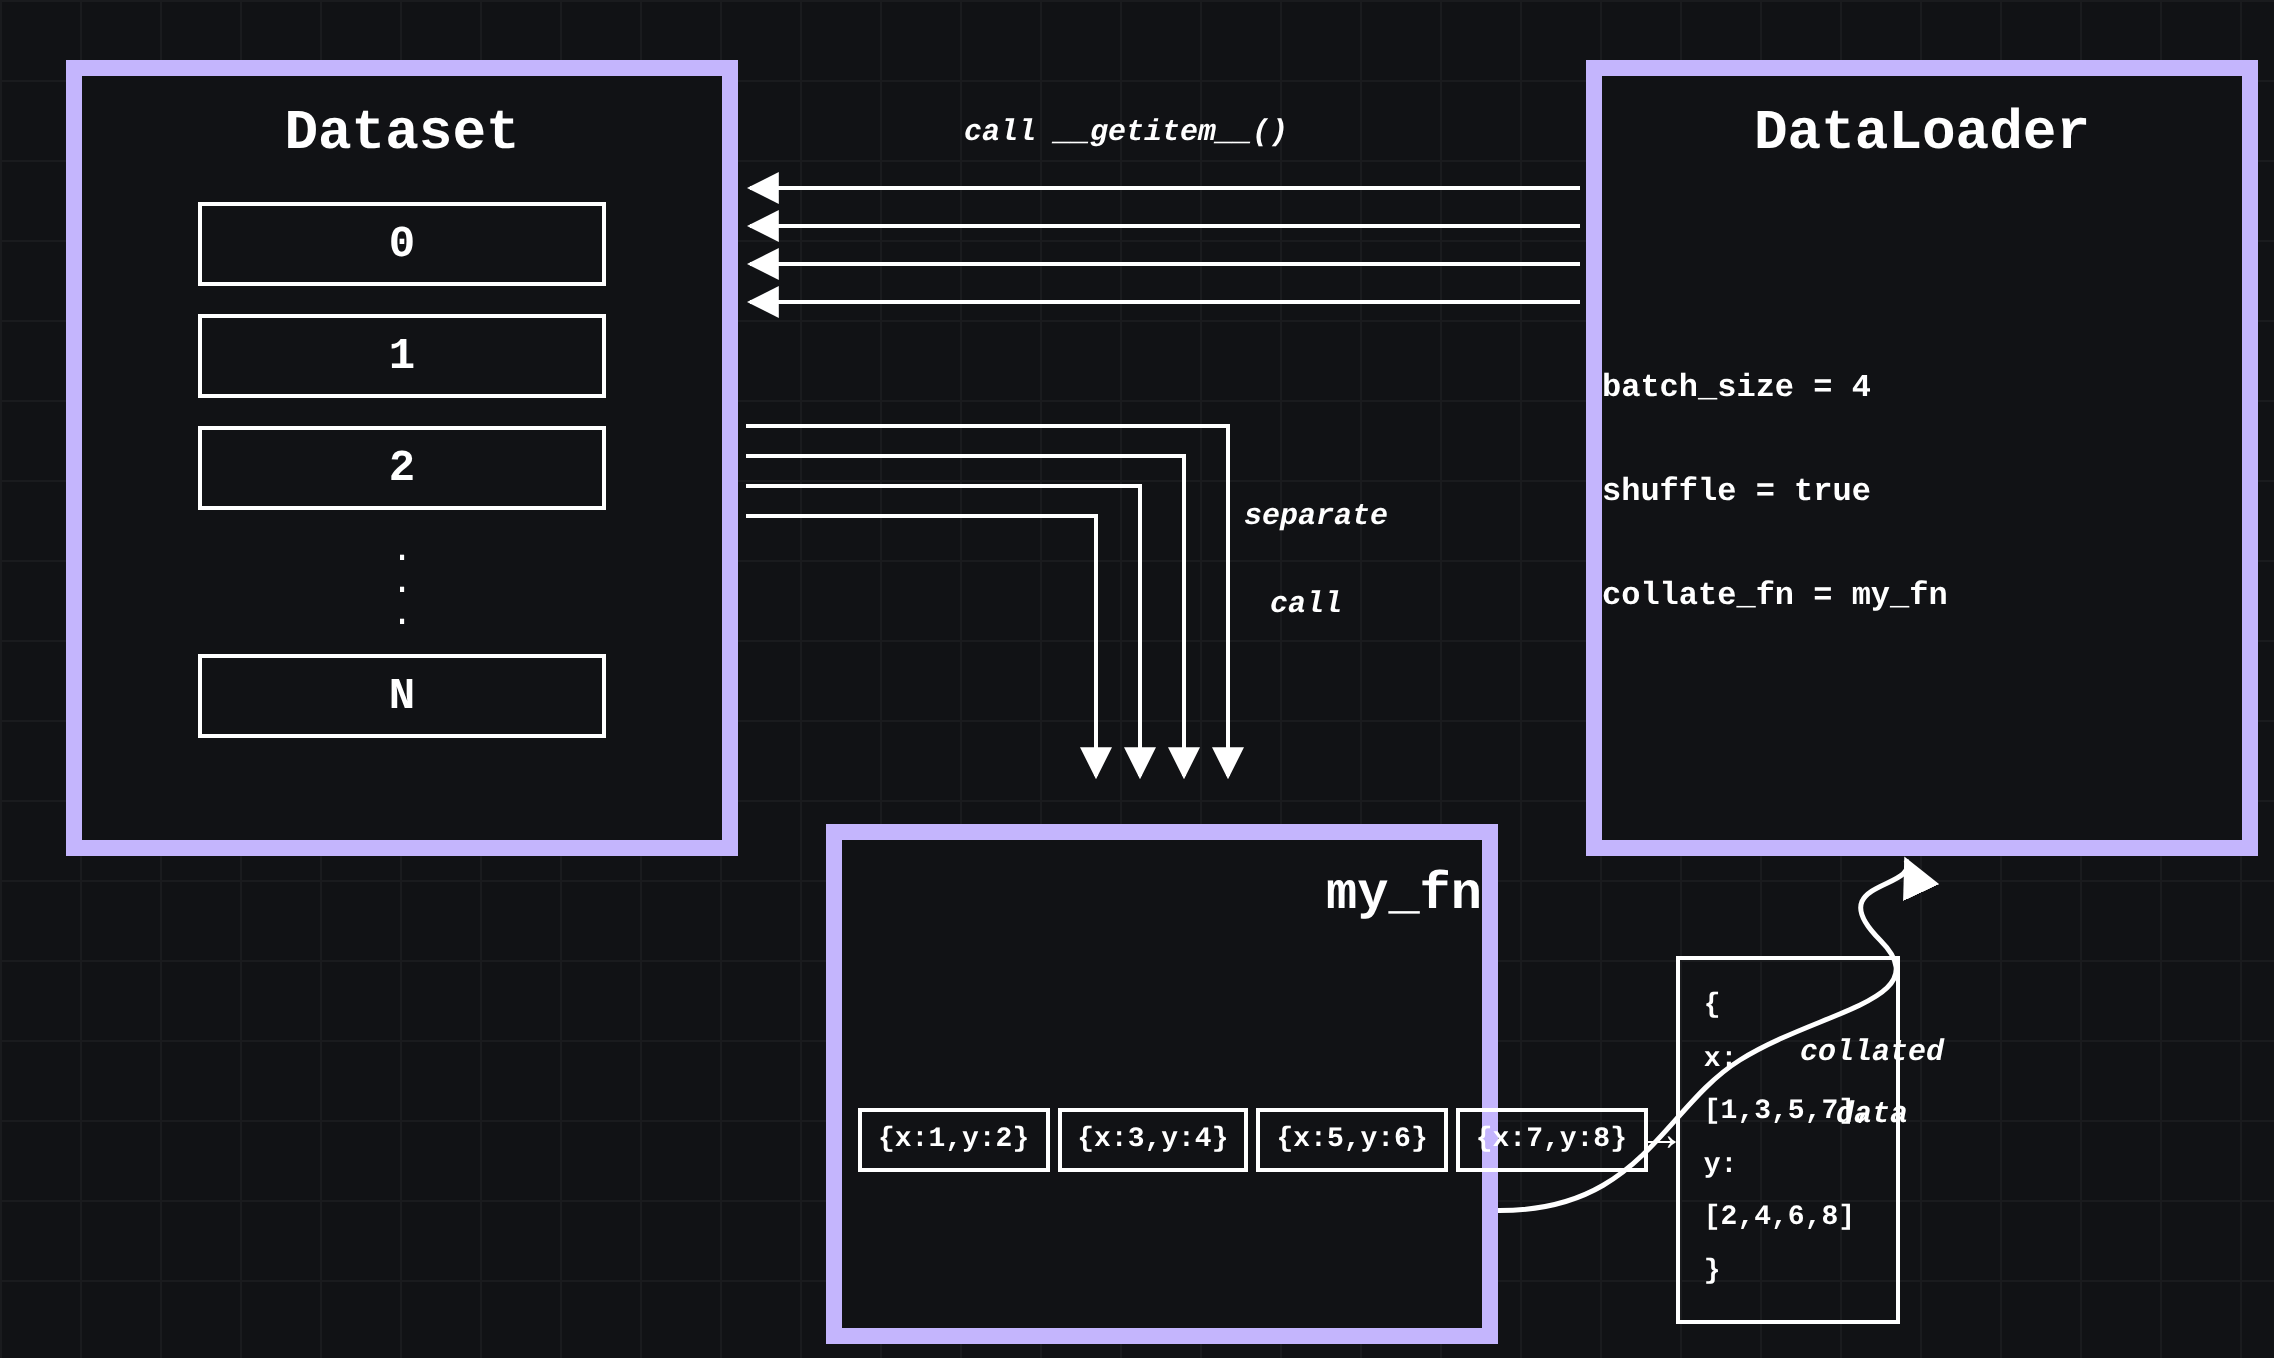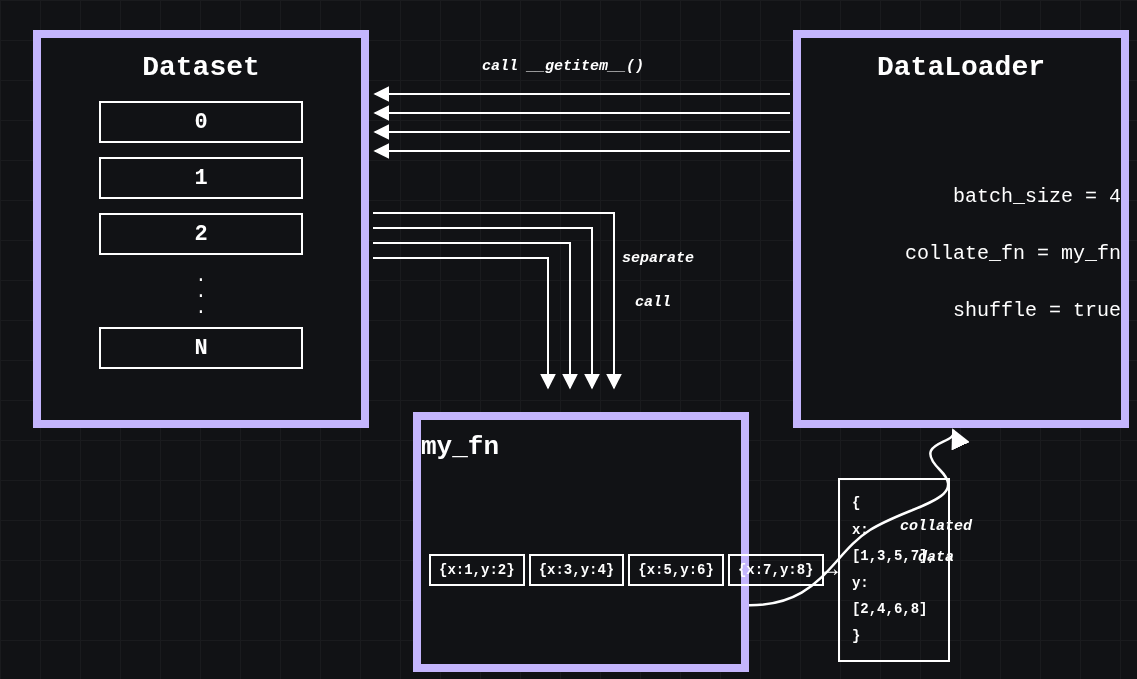--- a/index.html
+++ b/index.html
@@ -2,22 +2,22 @@
 <html><head>
 <meta charset="utf-8">
 <style>
   html,body{margin:0;padding:0;width:1137px;height:679px;background:#111215;font-family:"Courier New",Courier,monospace;color:#fff;overflow:hidden}
   
   body::before{content:"";position:absolute;inset:0;background-image:linear-gradient(#1a1b1e 1px,transparent 1px),linear-gradient(90deg,#1a1b1e 1px,transparent 1px);background-size:40px 40px;z-index:0}
   .box{position:absolute;border:8px solid #c4b5fd;background:#111215;z-index:2}
   .title{text-align:center;font-weight:bold;font-size:28px;margin:14px 0 18px}
   .item{margin:14px auto;border:2px solid #fff;width:200px;height:38px;display:flex;align-items:center;justify-content:center;font-size:22px;font-weight:bold}
   .dots{text-align:center;font-size:18px;line-height:14px;margin:2px 0}
-  .cfg{text-align:right;font-size:20px;font-weight:normal;margin:34px 0}
-  .my-title{text-align:left;font-weight:bold;font-size:26px;margin:12px 0 16px}
+  .cfg{text-align:left;font-size:16px;font-weight:bold;margin:34px 0}
+  .my-title{text-align:right;font-weight:bold;font-size:26px;margin:12px 0 16px}
   .my-body{display:flex;align-items:center;justify-content:space-around;padding:0 8px 14px}
   .in-col{display:flex;flex-direction:row;gap:4px}
   .in-item{border:2px solid #fff;padding:6px 8px;font-size:14px;font-weight:bold}
   .arrow-mid{font-size:24px}
   .out-box{border:2px solid #fff;padding:10px 12px;font-size:14px;font-weight:bold;line-height:1.9}
   .label{position:absolute;font-style:italic;font-weight:bold;font-size:15px;z-index:3}
   svg.overlay{position:absolute;left:0;top:0;width:1137px;height:679px;z-index:1;pointer-events:none}
 </style>
 </head>
 <body>
@@ -30,22 +30,22 @@
   <div class="dots">.</div>
   <div class="dots">.</div>
   <div class="dots">.</div>
   <div class="item" style="margin-top:12px">N</div>
 </div>
 
 <div class="box" style="left:793px;top:30px;width:320px;height:382px">
   <div class="title">DataLoader</div>
   <div style="height:50px"></div>
   <div class="cfg">batch_size = 4</div>
+  <div class="cfg">shuffle = true</div>
   <div class="cfg">collate_fn = my_fn</div>
-  <div class="cfg">shuffle = true</div>
 </div>
 
 <div class="box" style="left:413px;top:412px;width:320px;height:244px">
   <div class="my-title">my_fn</div>
   <div class="my-body">
     <div class="in-col">
       <div class="in-item">{x:1,y:2}</div>
       <div class="in-item">{x:3,y:4}</div>
       <div class="in-item">{x:5,y:6}</div>
       <div class="in-item">{x:7,y:8}</div>

